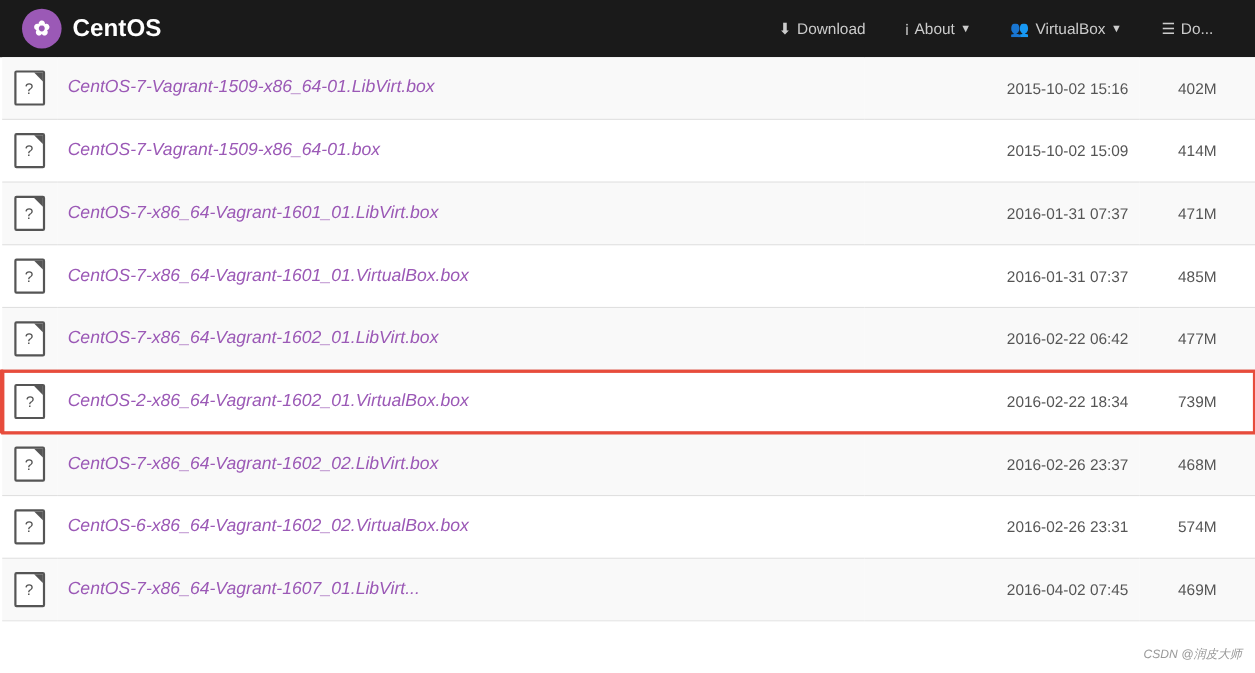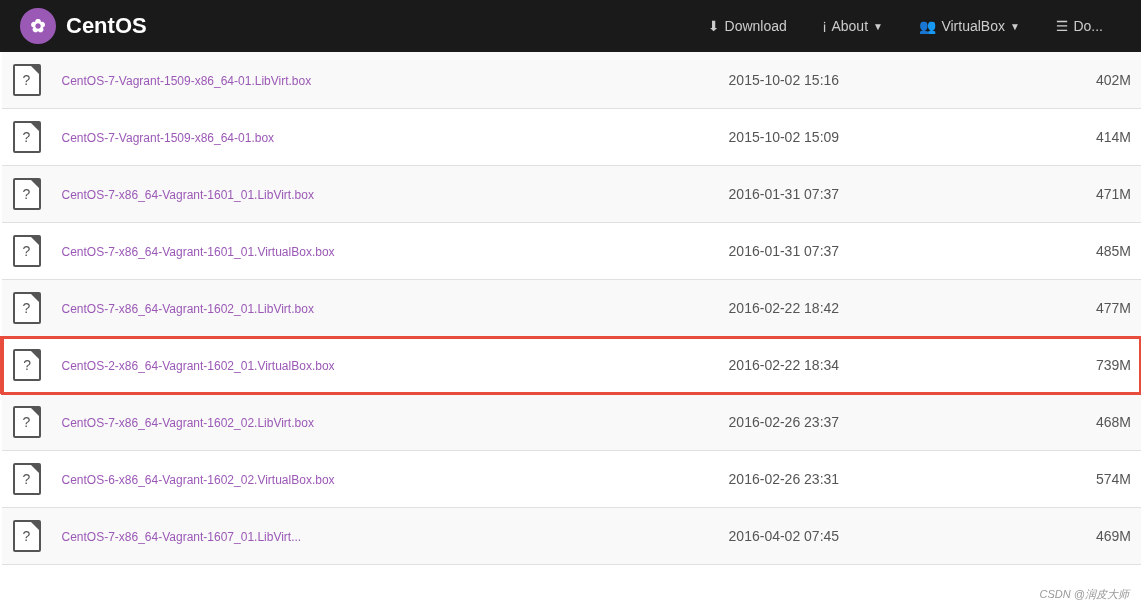--- a/index.html
+++ b/index.html
@@ -91,30 +91,32 @@
       right: 0;
       width: 0;
       height: 0;
       border-style: solid;
       border-width: 0 8px 8px 0;
       border-color: transparent #555 transparent transparent;
     }
     .file-link {
       color: #9b59b6;
       text-decoration: none;
-      font-size: 12px;
+      font-size: 16px;
+      font-style: italic;
     }
     .date-cell {
       color: #555;
       white-space: nowrap;
+      text-align: right;
       padding-right: 30px;
     }
     .size-cell {
       color: #555;
-      text-align: right;
+      text-align: center;
       padding-right: 20px;
       white-space: nowrap;
     }
 
     
     .highlighted-row {
       outline: 3px solid #e74c3c;
       outline-offset: -2px;
       background: #fff !important;
     }
@@ -205,21 +207,21 @@
       <td class="date-cell">2016-01-31 07:37</td>
       <td class="size-cell">485M</td>
     </tr>
       <tr>
       <td class="icon-cell">
         <div class="file-icon">?</div>
       </td>
       <td>
         <a class="file-link" href="#">CentOS-7-x86_64-Vagrant-1602_01.LibVirt.box</a>
       </td>
-      <td class="date-cell">2016-02-22 18:42</td>
+      <td class="date-cell">2016-02-22 06:42</td>
       <td class="size-cell">477M</td>
     </tr>
       <tr class="highlighted-row">
       <td class="icon-cell">
         <div class="file-icon">?</div>
       </td>
       <td>
         <a class="file-link" href="#">CentOS-2-x86_64-Vagrant-1602_01.VirtualBox.box</a>
       </td>
       <td class="date-cell">2016-02-22 18:34</td>

